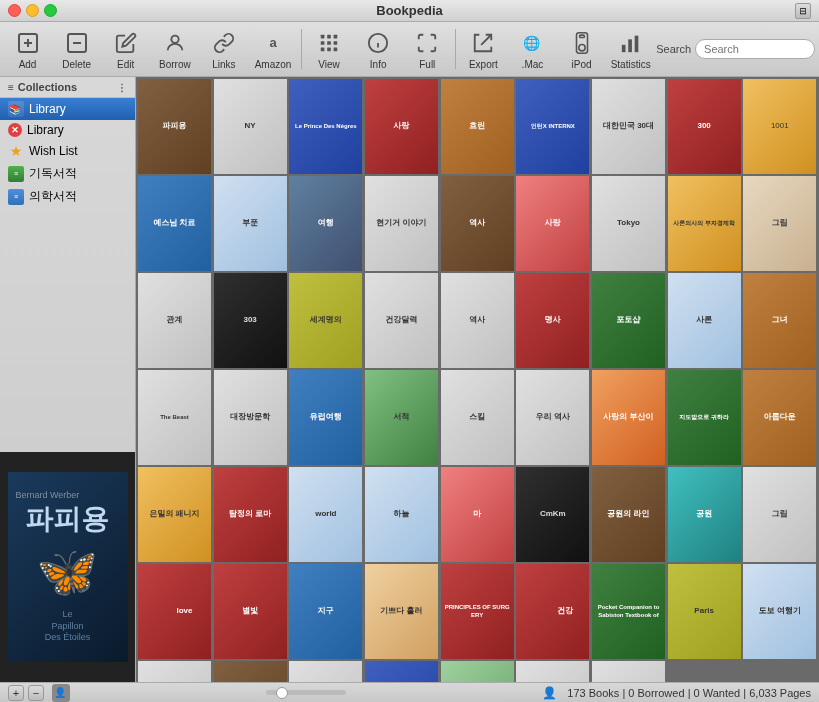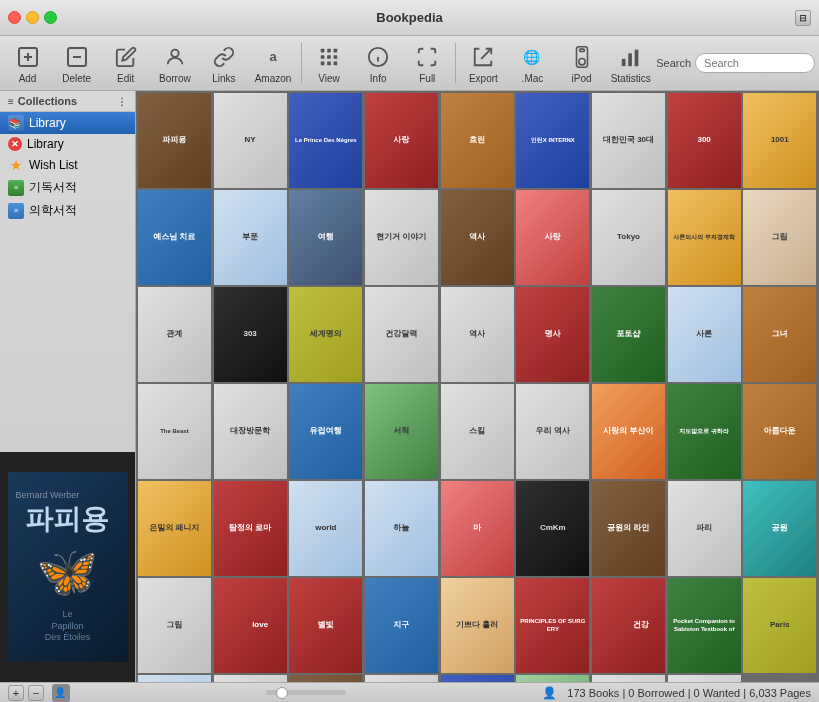--- a/index.html
+++ b/index.html
@@ -10,21 +10,21 @@
       font-family: -apple-system, 'Helvetica Neue', Arial, sans-serif;
       font-size: 11px;
       overflow: hidden;
       display: flex;
       flex-direction: column;
     }
 
     
     .title-bar {
       background: linear-gradient(to bottom, #e8e8e8, #d0d0d0);
-      height: 36px;
+      height: 22px;
       display: flex;
       align-items: center;
       justify-content: center;
       border-bottom: 1px solid #aaa;
       position: relative;
     }
     .title-bar-buttons {
       position: absolute;
       left: 8px;
       display: flex;
@@ -480,21 +480,21 @@
           <div class="book-item">
             <div class="book-cover bc-2" style="font-size: 6px; font-weight: bold; line-height: 1.3;">인턴X INTERNX</div>
           </div>
           <div class="book-item">
             <div class="book-cover bc-8" style="font-size: 8px; font-weight: bold; line-height: 1.3;">대한민국 30대</div>
           </div>
           <div class="book-item">
             <div class="book-cover bc-3" style="font-size: 8px; font-weight: bold; line-height: 1.3;">300</div>
           </div>
           <div class="book-item">
-            <div class="book-cover bc-1" style="font-size: 8px; font-weight: bold; line-height: 1.3;">1001</div>
+            <div class="book-cover bc-1" style="font-size: 8px; font-weight: normal; line-height: 1.3;">1001</div>
           </div>
           <div class="book-item">
             <div class="book-cover bc-7" style="font-size: 8px; font-weight: bold; line-height: 1.3;">예스님 치료</div>
           </div>
           <div class="book-item">
             <div class="book-cover bc-16" style="font-size: 8px; font-weight: bold; line-height: 1.3;">부푼</div>
           </div>
           <div class="book-item">
             <div class="book-cover bc-21" style="font-size: 8px; font-weight: bold; line-height: 1.3;">여행</div>
           </div>
@@ -583,23 +583,20 @@
             <div class="book-cover bc-16" style="font-size: 8px; font-weight: bold; line-height: 1.3;">하늘</div>
           </div>
           <div class="book-item">
             <div class="book-cover bc-12" style="font-size: 8px; font-weight: bold; line-height: 1.3;">마</div>
           </div>
           <div class="book-item">
             <div class="book-cover bc-15" style="font-size: 8px; font-weight: bold; line-height: 1.3;">CmKm</div>
           </div>
           <div class="book-item">
             <div class="book-cover bc-5" style="font-size: 8px; font-weight: bold; line-height: 1.3;">공원의 라인</div>
-          </div>
-          <div class="book-item">
-            <div class="book-cover bc-8" style="font-size: 8px; font-weight: bold; line-height: 1.3;">파리</div>
           </div>
           <div class="book-item">
             <div class="book-cover bc-11" style="font-size: 8px; font-weight: bold; line-height: 1.3;">공원</div>
           </div>
           <div class="book-item">
             <div class="book-cover bc-8" style="font-size: 8px; font-weight: bold; line-height: 1.3;">그림</div>
           </div>
           <div class="book-item">
             <div class="book-cover bc-3" style="font-size: 8px; font-weight: bold; line-height: 1.3; padding-left: 23px;">love</div>
           </div>

